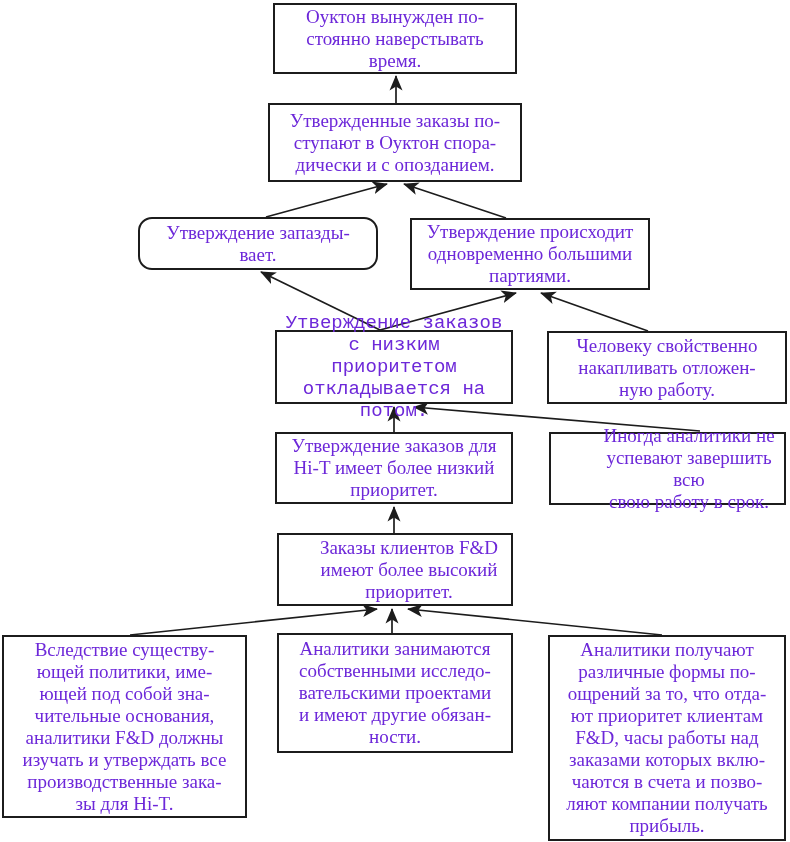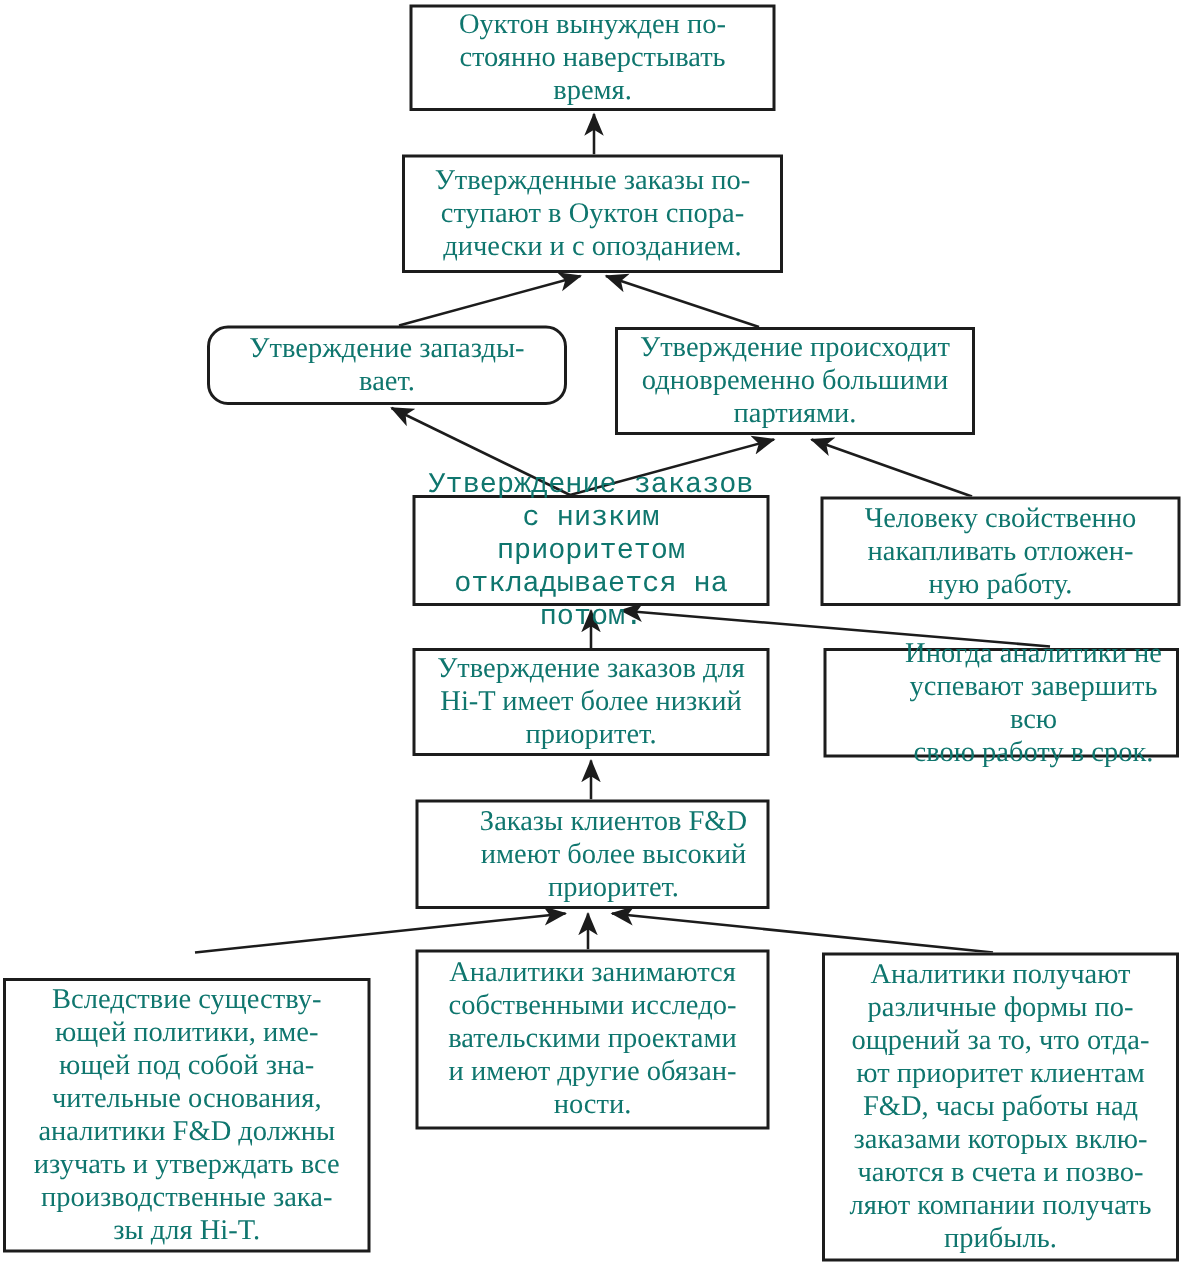--- a/index.html
+++ b/index.html
@@ -6,21 +6,21 @@
     margin: 0;
     padding: 0;
     background: #ffffff;
   }
   #stage {
     position: relative;
     width: 790px;
     height: 842px;
     background: #ffffff;
     font-family: "Liberation Serif", "DejaVu Serif", serif;
-    color: #0f766e;
+    color: #6d28d9;
     overflow: hidden;
   }
   .box {
     position: absolute;
     box-sizing: border-box;
     border: 2px solid #1c1c1c;
     background: #ffffff;
     display: flex;
     align-items: center;
     justify-content: center;
@@ -89,21 +89,21 @@
 ную работу.</div>
   <div class="box" style="left:275px; top:432px; width:238px; height:72px;">Утверждение заказов для
 Hi-T имеет более низкий
 приоритет.</div>
   <div class="box" style="left:549px; top:432px; width:237px; height:73px;padding-left:47px;">Иногда аналитики не
 успевают завершить всю
 свою работу в срок.</div>
   <div class="box" style="left:277px; top:533px; width:236px; height:73px;padding-left:32px;">Заказы клиентов F&amp;D
 имеют более высокий
 приоритет.</div>
-  <div class="box" style="left:2px;   top:635px; width:245px; height:183px;margin-top:17px;">Вследствие существу-
+  <div class="box" style="left:2px;   top:635px; width:245px; height:183px;">Вследствие существу-
 ющей политики, име-
 ющей под собой зна-
 чительные основания,
 аналитики F&amp;D должны
 изучать и утверждать все
 производственные зака-
 зы для Hi-T.</div>
   <div class="box" style="left:277px; top:633px; width:236px; height:120px;font-family:Liberation Serif, serif;">Аналитики занимаются
 собственными исследо-
 вательскими проектами

